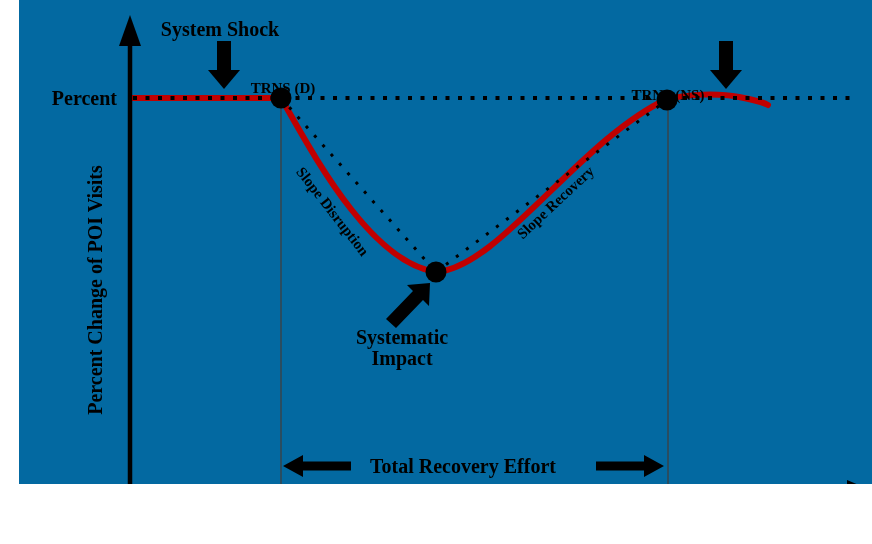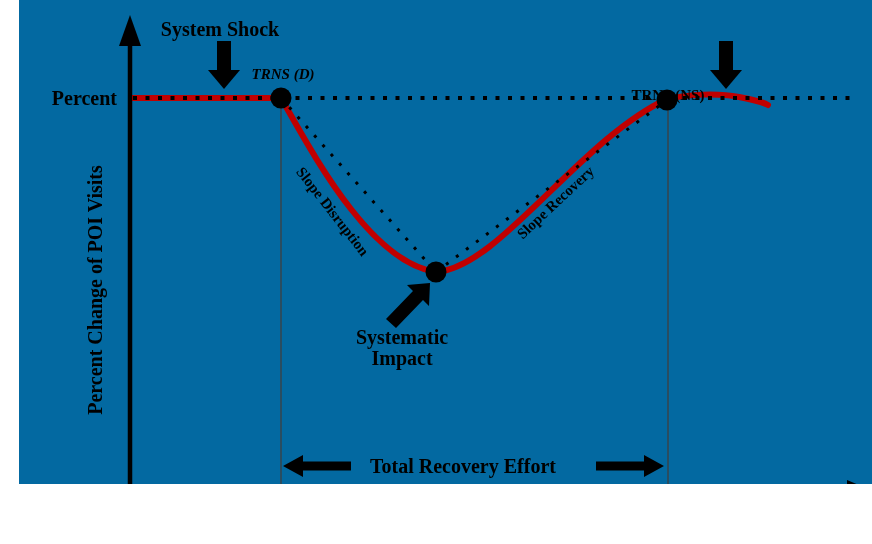--- a/index.html
+++ b/index.html
@@ -60,21 +60,21 @@
 
     <polygon points="367,319 394,291 388,285 411,283 410,306 404,300 377,328" fill="#000"></polygon>
 
     <polygon points="264,466 284,455 284,461.5 332,461.5 332,470.5 284,470.5 284,477" fill="#000"></polygon>
     <polygon points="645,466 625,455 625,461.5 577,461.5 577,470.5 625,470.5 625,477" fill="#000"></polygon>
   </svg>
 
   <div class="lbl big" style="left:201px;top:29px;">System Shock</div>
 
 
-  <div class="lbl small" style="left:264px;top:75px;font-style:italic;">TRNS (D)</div>
+  <div class="lbl small" style="left:264px;top:89px;">TRNS (D)</div>
 
   <div class="lbl small" style="left:649px;top:96px;">TRNS (NS)</div>
 
   <div class="lbl big right-anchor" style="left:98px;top:98px;">Percent</div>
 
   <div class="lbl big rot-ylabel" style="left:76px;top:290px;">Percent Change of POI Visits</div>
 
   <div class="lbl small rot-disruption" style="left:313px;top:212px;">Slope Disruption</div>
 
   <div class="lbl small rot-recovery" style="left:537px;top:203px;">Slope Recovery</div>

